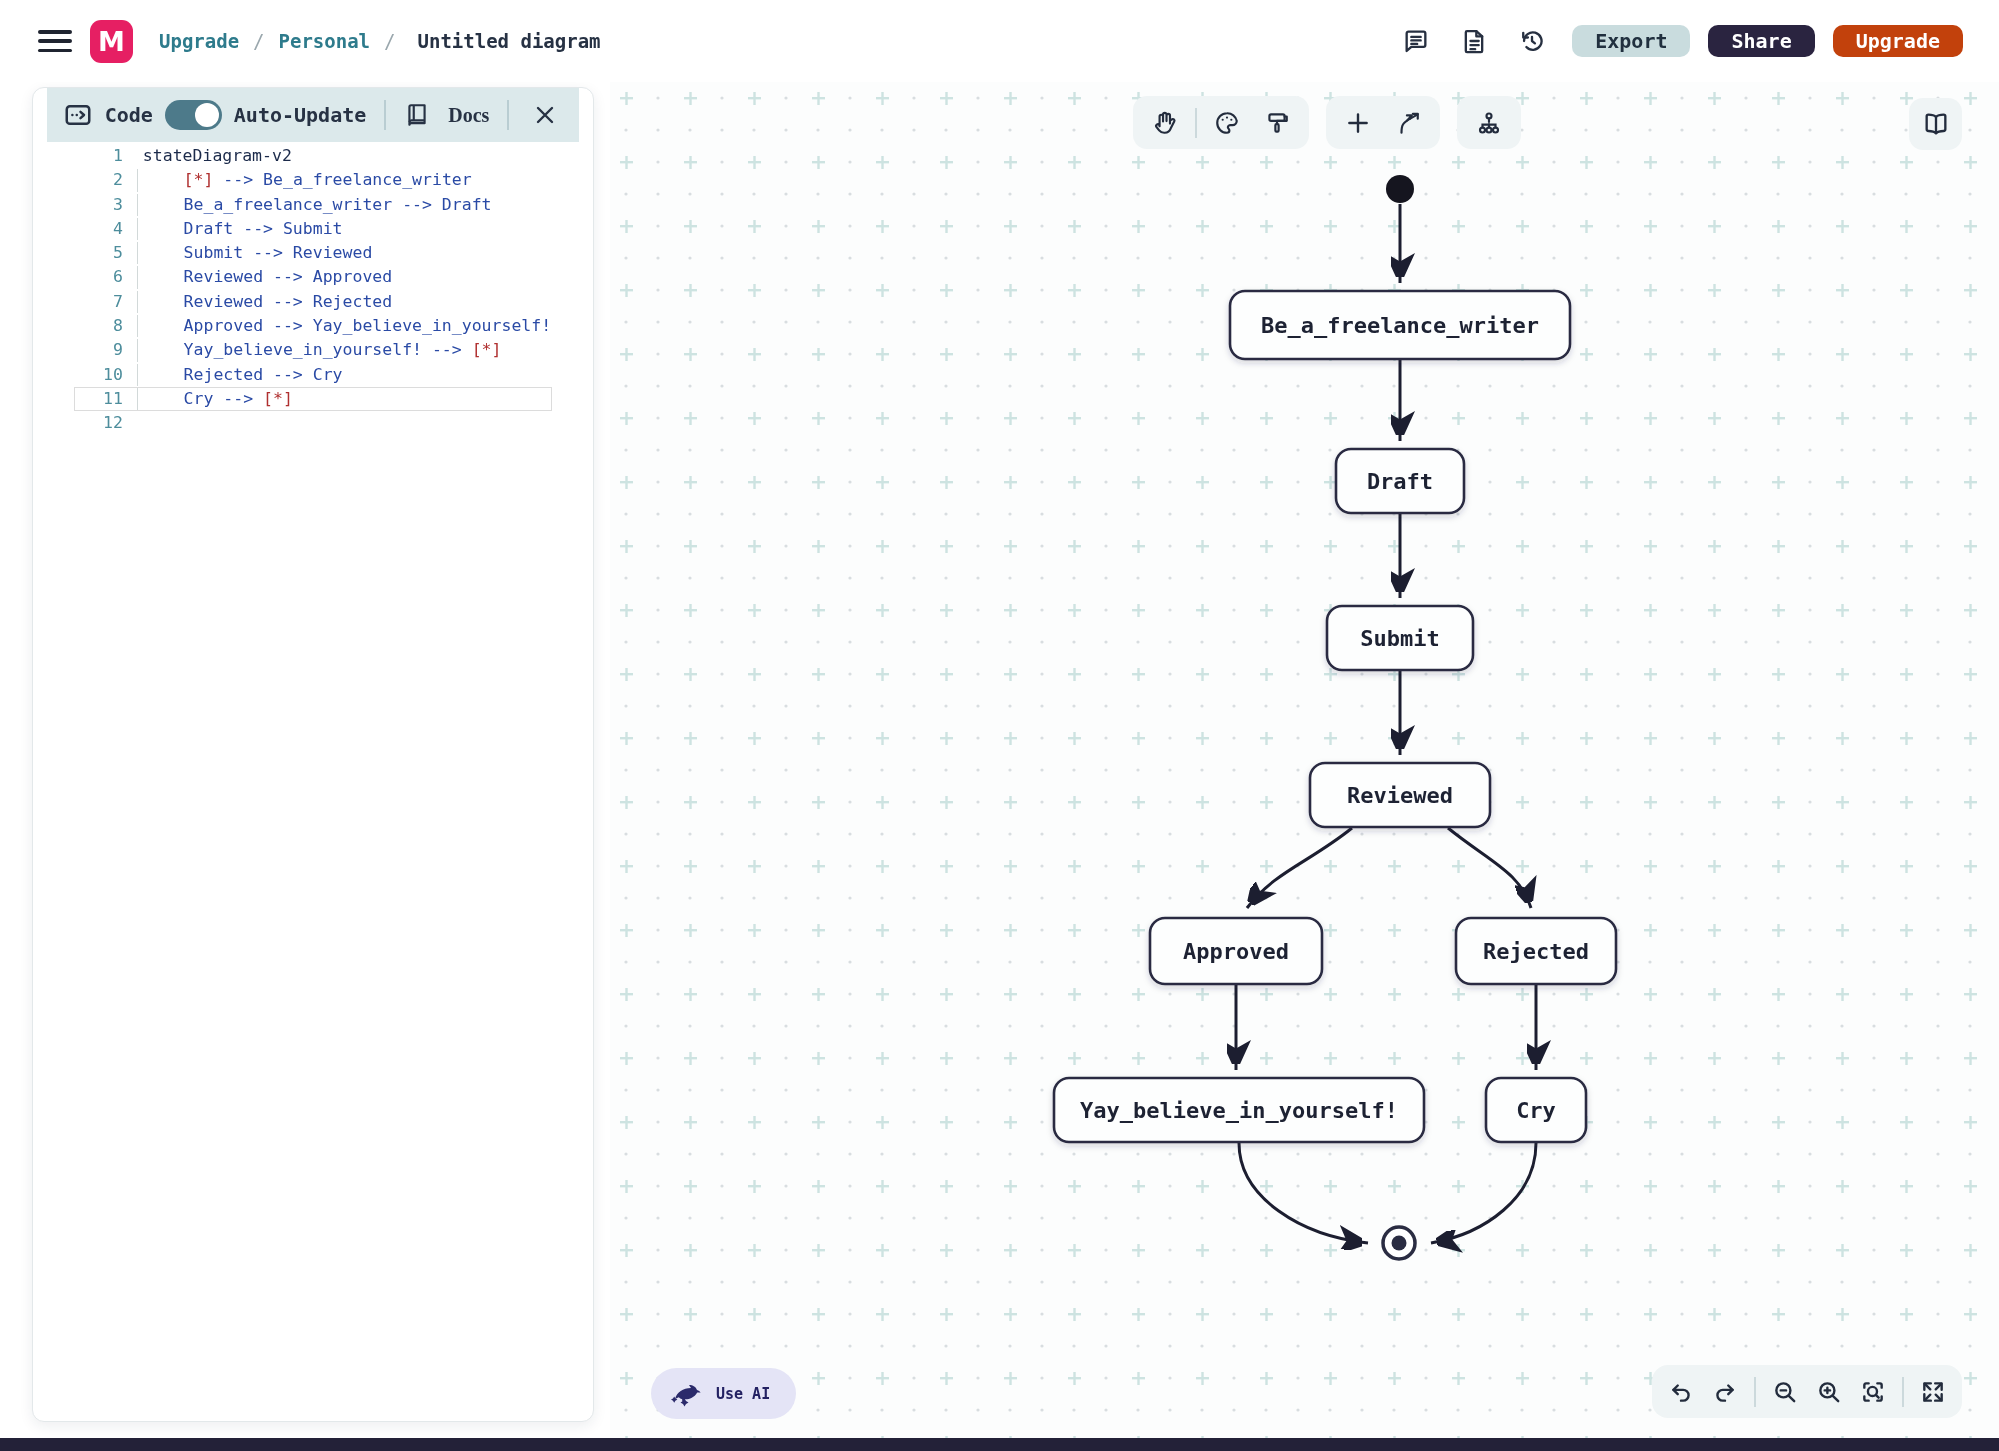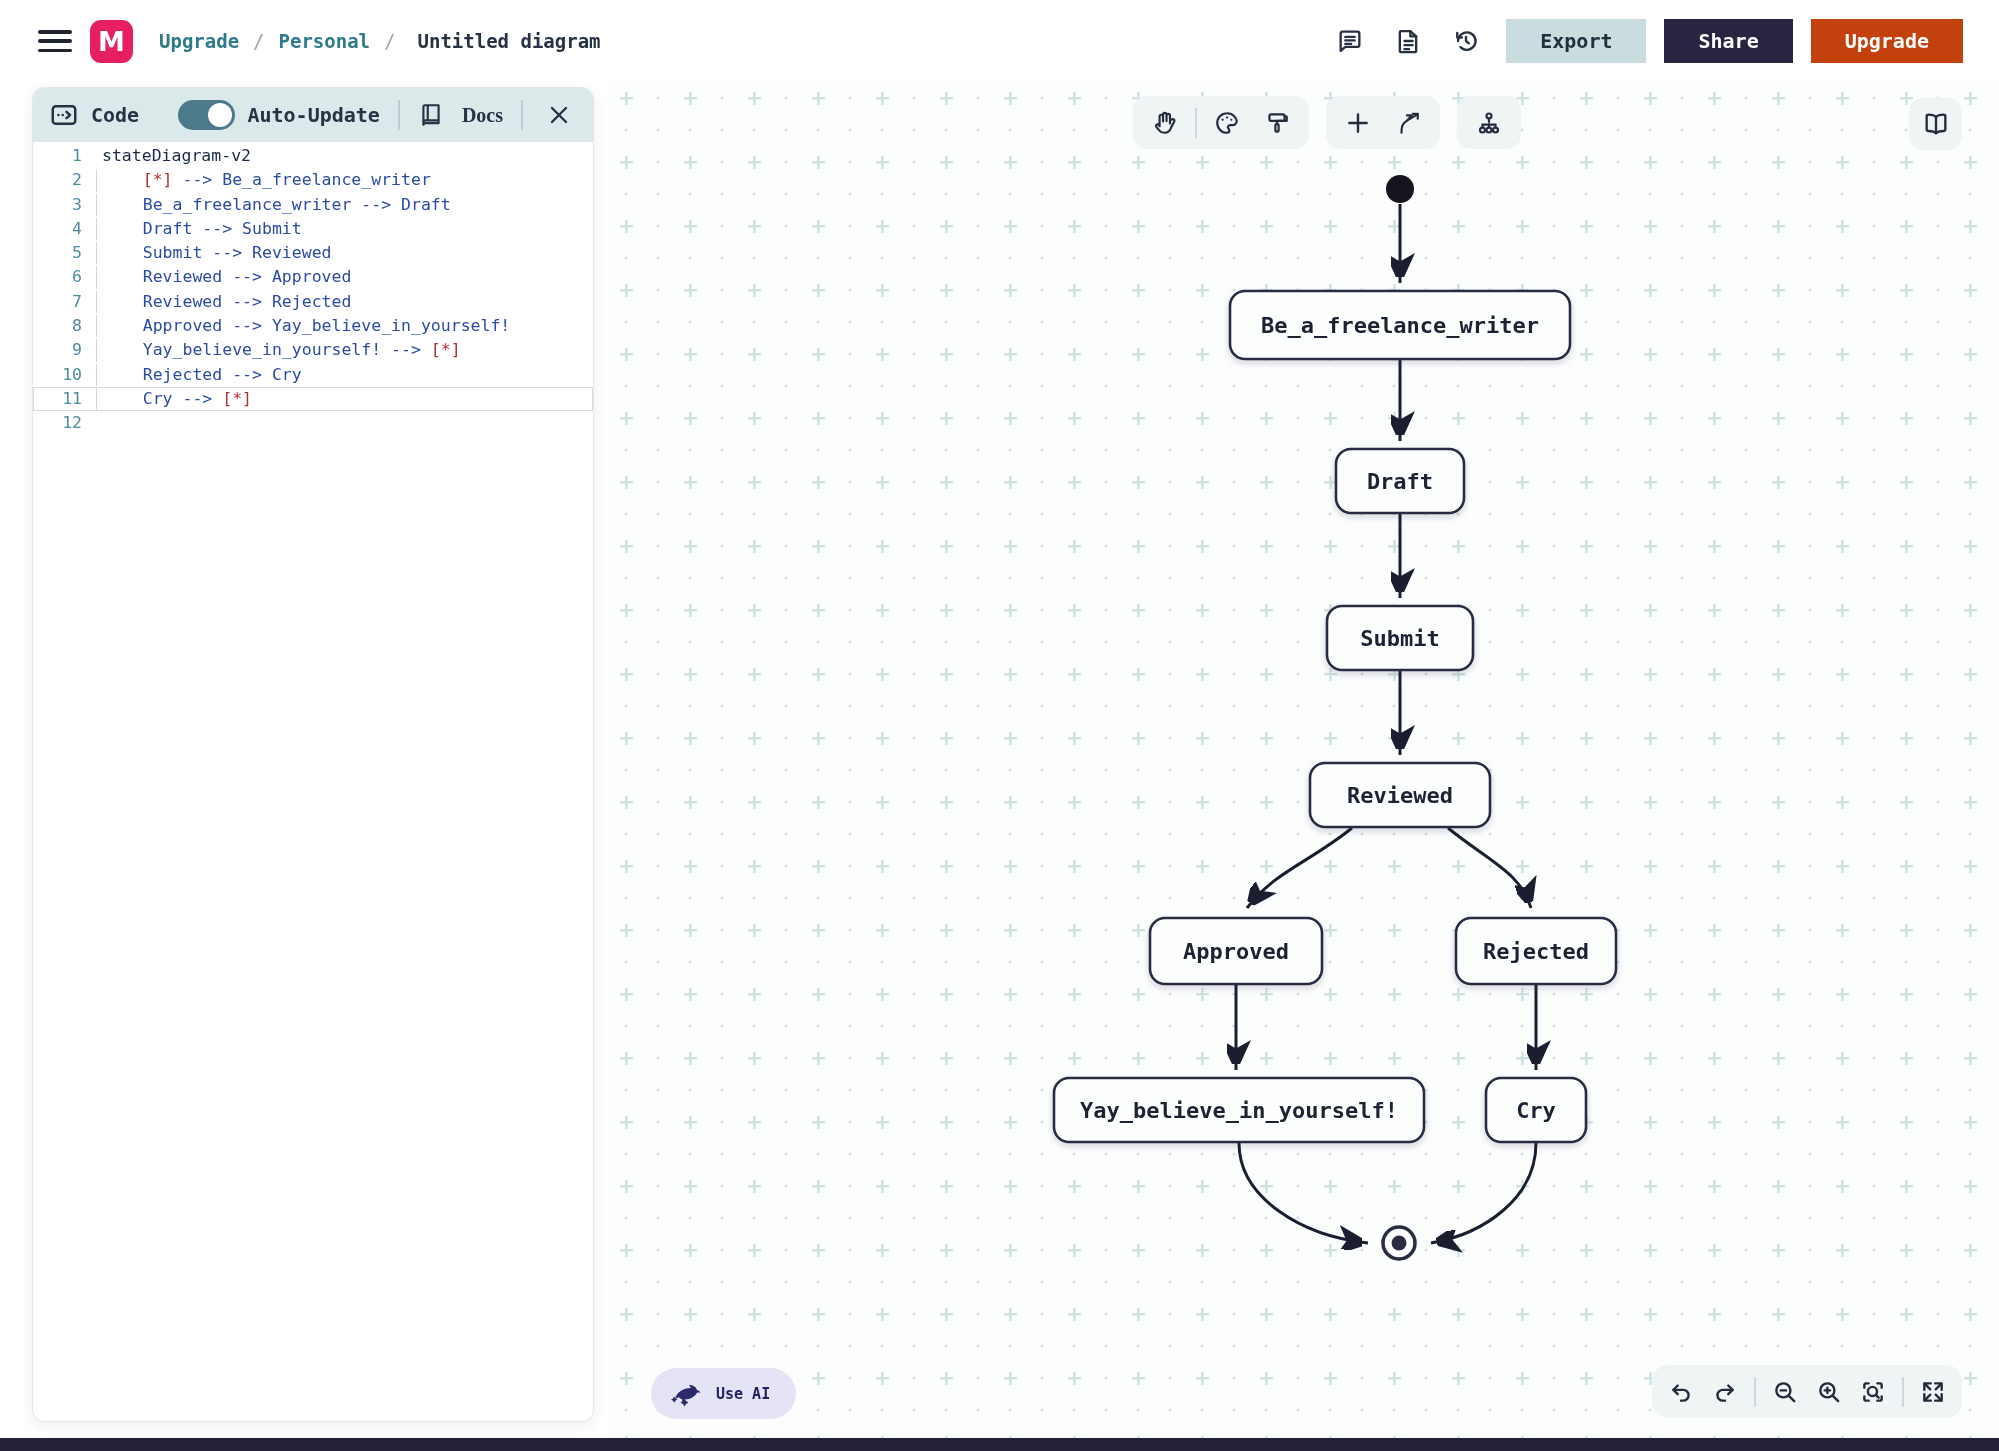--- a/index.html
+++ b/index.html
@@ -16,21 +16,21 @@
           display:flex; align-items:center; justify-content:center; }
   .logo b { color:#ffffff; font-size:27px; font-weight:800; font-family:"DejaVu Sans", sans-serif; }
   .crumbs { margin-left:26px; display:flex; align-items:center; gap:14px; font-size:19px; font-weight:600; }
   .crumb-link { color:#2e7b8c; cursor:pointer; }
   .crumb-sep { color:#9aa7ad; font-weight:400; }
   .crumb-title { color:#273244; margin-left:8px; }
   .header-right { margin-left:auto; margin-right:36px; display:flex; align-items:center; gap:14px; }
   .hicon { width:44px; height:44px; display:flex; align-items:center; justify-content:center;
            border-radius:9px; cursor:pointer; }
   .hicon svg { stroke:#273041; }
-  .hbtn { height:44px; border:none; border-radius:0; padding:0 34px; font-size:20px; font-weight:700;
+  .hbtn { height:32px; border:none; border-radius:10px; padding:0 23px; font-size:20px; font-weight:700;
           font-family:"DejaVu Sans Mono", monospace; cursor:pointer; margin-left:4px; }
   .btn-export { background:#c9dcde; color:#21303f; }
   .btn-share  { background:#2a2440; color:#ffffff; }
   .btn-upgrade{ background:#c2410c; color:#ffffff; }
 
   
   .canvas { position:absolute; left:610px; top:82px; width:1389px; height:1356px; background:#fcfdfd; }
   .canvas svg.gridbg { position:absolute; left:0; top:0; }
   .diagram-svg { position:absolute; left:0; top:0; }
 
@@ -53,21 +53,21 @@
              display:flex; align-items:center; padding:0 10px; gap:6px; z-index:10; }
   .zicon { width:38px; height:38px; display:flex; align-items:center; justify-content:center; cursor:pointer; }
   .zicon svg { stroke:#232c3d; }
   .zdiv { width:2px; height:30px; background:#ccd9dc; margin:0 4px; }
 
   .bottombar { position:absolute; left:0; top:1438px; width:1999px; height:13px; background:#232138; z-index:40; }
 
   
   .panel { position:absolute; left:32px; top:87px; width:562px; height:1335px; background:#ffffff;
            border:1px solid #e3e8ea; border-radius:12px; box-shadow:0 4px 14px rgba(30,40,60,.08);
-           z-index:20; display:flex; flex-direction:column; overflow:hidden; }
+           z-index:20; display:flex; flex-direction:column; overflow:hidden;align-items:center; }
   .panel-head { height:54px; background:#dce9eb; display:flex; align-items:center; padding:0 16px; gap:12px;
                 flex:none; }
   .panel-head .tab-label { font-size:20px; font-weight:700; color:#273244; margin-right:auto; }
   .phicon svg { stroke:#273244; }
   .toggle { width:57px; height:30px; border-radius:15px; background:#4d7a8a; position:relative; cursor:pointer; }
   .toggle .knob { position:absolute; right:3px; top:3px; width:24px; height:24px; border-radius:50%; background:#ffffff; }
   .au-label { font-size:20px; font-weight:600; color:#273244; }
   .phdiv { width:2px; height:30px; background:#b9cdd2; margin:0 6px; }
   .docs-btn { display:flex; align-items:center; gap:18px; cursor:pointer;font-family:Liberation Serif, serif; }
   .docs-btn .label { font-size:20px; font-weight:600; color:#273244; }

